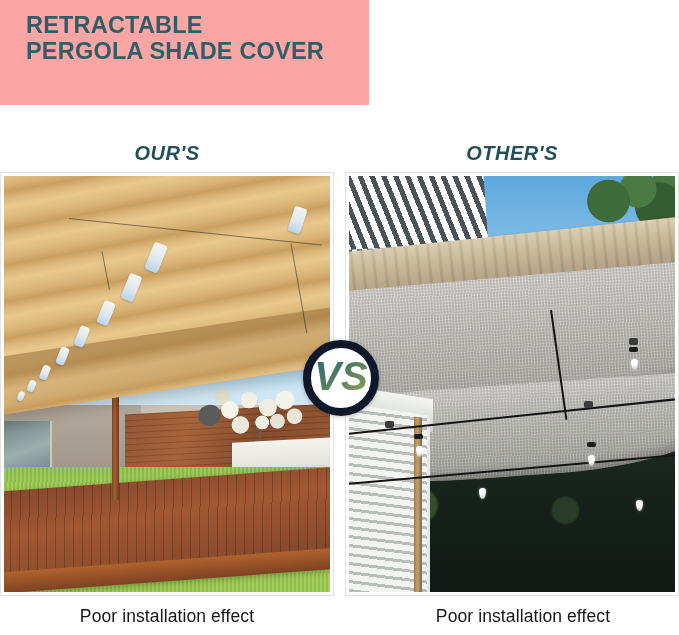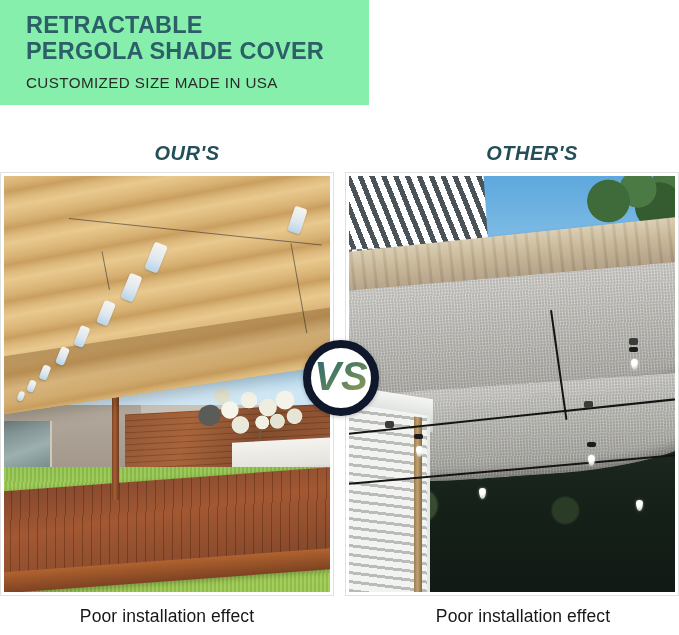--- a/index.html
+++ b/index.html
@@ -16,21 +16,21 @@
     -webkit-font-smoothing: antialiased;
   }
 
   
   #header-banner {
     position: absolute;
     left: 0;
     top: 0;
     width: 369px;
     height: 105px;
-    background: #86efac;
+    background: #fca5a5;
     box-sizing: border-box;
     padding: 12px 0 0 26px;
   }
   #header-title {
     color: #2c5f68;
     font-size: 23.5px;
     font-weight: bold;
     line-height: 26px;
     letter-spacing: 0.2px;
     white-space: pre-line;
@@ -47,21 +47,20 @@
   
   .compare-label {
     position: absolute;
     top: 142px;
     color: #234f59;
     font-size: 20px;
     font-weight: bold;
     font-style: italic;
     letter-spacing: 0.5px;
     text-align: center;
-    padding-left: 20px;
   }
   #label-ours   { left: 0px;   width: 334px; }
   #label-others { left: 345px; width: 334px; }
 
   
   .photo-panel {
     position: absolute;
     top: 172px;
     width: 334px;
     height: 424px;
@@ -451,21 +450,20 @@
   }
   #caption-ours   { left: 0px;   width: 334px; }
   #caption-others { left: 356px; width: 334px; }
 </style>
 </head>
 <body>
 
 <div id="header-banner">
   <div id="header-title">RETRACTABLE
 PERGOLA SHADE COVER</div>
-  <div id="header-subtitle">CUSTOMIZED SIZE MADE IN USA</div>
 </div>
 
 <div class="compare-label" id="label-ours">OUR'S</div>
 <div class="compare-label" id="label-others">OTHER'S</div>
 
 <div class="photo-panel" id="panel-ours">
   <div class="photo-inner">
     <div id="photo-ours-scene">
       <div class="lp-house"></div>
       <div class="lp-house-dark"></div>

